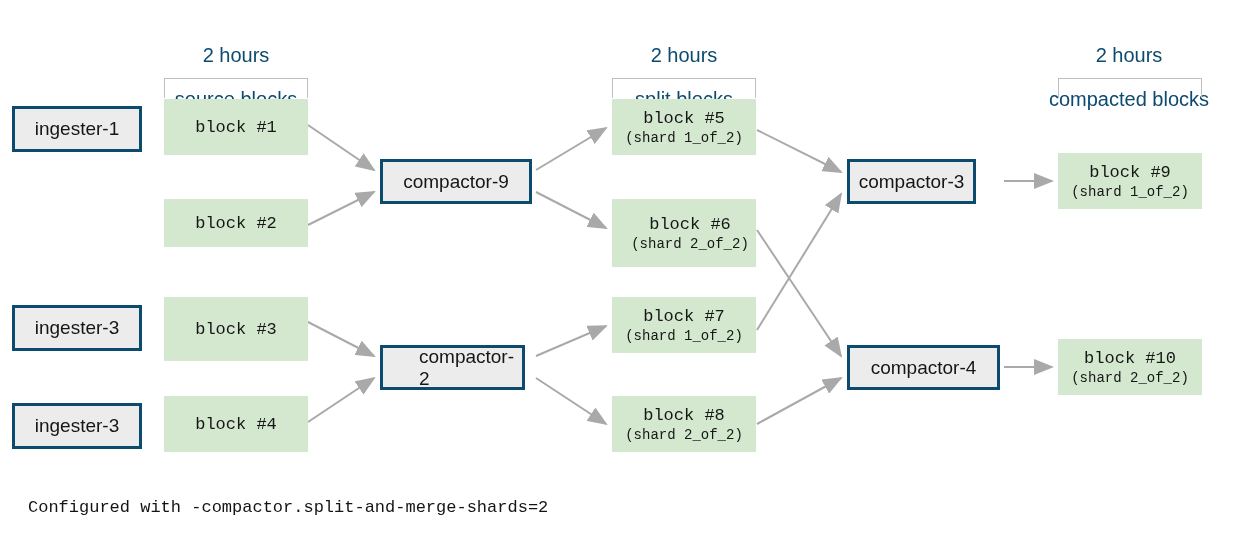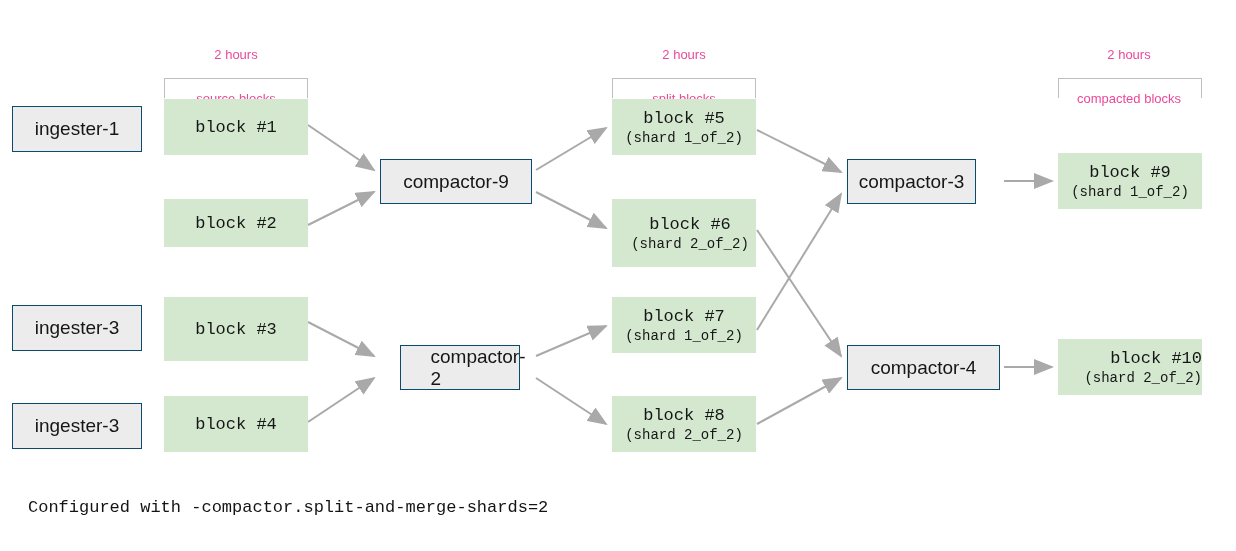--- a/index.html
+++ b/index.html
@@ -21,23 +21,23 @@
     top: 0;
     width: 1236px;
     height: 551px;
     pointer-events: none;
   }
 
   
   .col-head {
     position: absolute;
     text-align: center;
-    font-size: 13px;
+    font-size: 20px;
     line-height: 22px;
-    color: #ec4899;
+    color: #0c4a6e;
     white-space: pre-line;
     font-family: "Liberation Sans", sans-serif;
   }
 
   
   .bracket {
     position: absolute;
     height: 20px;
     border: 1px solid #bfbfbf;
     border-bottom: none;
@@ -49,21 +49,21 @@
   .node {
     position: absolute;
     box-sizing: border-box;
     display: flex;
     flex-direction: column;
     align-items: center;
     justify-content: center;
   }
   .node.gray {
     background: #ececec;
-    border: 1px solid #0c4a6e;
+    border: 3px solid #0c4a6e;
   }
   .node.green {
     background: #d3e8cf;
     border: none;
   }
   .label-sans {
     font-family: "Liberation Sans", sans-serif;
     font-size: 19px;
     color: #161616;
     letter-spacing: 0px;
@@ -161,21 +161,21 @@
   <div class="node green" style="left:164px; top:297px; width:144px; height:64px;">
     <span class="label-mono">block #3</span>
   </div>
   <div class="node green" style="left:164px; top:396px; width:144px; height:56px;">
     <span class="label-mono">block #4</span>
   </div>
 
   <div class="node gray" style="left:380px; top:159px; width:152px; height:45px;">
     <span class="label-sans">compactor-9</span>
   </div>
-  <div class="node gray" style="left:400px; top:345px; width:120px; height:45px;padding-left:36px;">
+  <div class="node gray" style="left:380px; top:345px; width:145px; height:45px;padding-left:36px;">
     <span class="label-sans">compactor-2</span>
   </div>
 
   <div class="node green" style="left:612px; top:99px; width:144px; height:56px;">
     <span class="label-mono">block #5</span>
     <span class="label-mono-sub">(shard 1_of_2)</span>
   </div>
   <div class="node green" style="left:612px; top:199px; width:144px; height:68px;padding-left:12px;">
     <span class="label-mono">block #6</span>
     <span class="label-mono-sub">(shard 2_of_2)</span>
@@ -193,20 +193,20 @@
     <span class="label-sans">compactor-3</span>
   </div>
   <div class="node gray" style="left:847px; top:345px; width:153px; height:45px;">
     <span class="label-sans">compactor-4</span>
   </div>
 
   <div class="node green" style="left:1058px; top:153px; width:144px; height:56px;">
     <span class="label-mono">block #9</span>
     <span class="label-mono-sub">(shard 1_of_2)</span>
   </div>
-  <div class="node green" style="left:1058px; top:339px; width:144px; height:56px;align-items:flex-end;">
+  <div class="node green" style="left:1058px; top:339px; width:144px; height:56px;">
     <span class="label-mono">block #10</span>
     <span class="label-mono-sub">(shard 2_of_2)</span>
   </div>
 
   <div class="caption" style="left:28px; top:498px;">Configured with -compactor.split-and-merge-shards=2</div>
 
 </div>
 
 </body></html>

